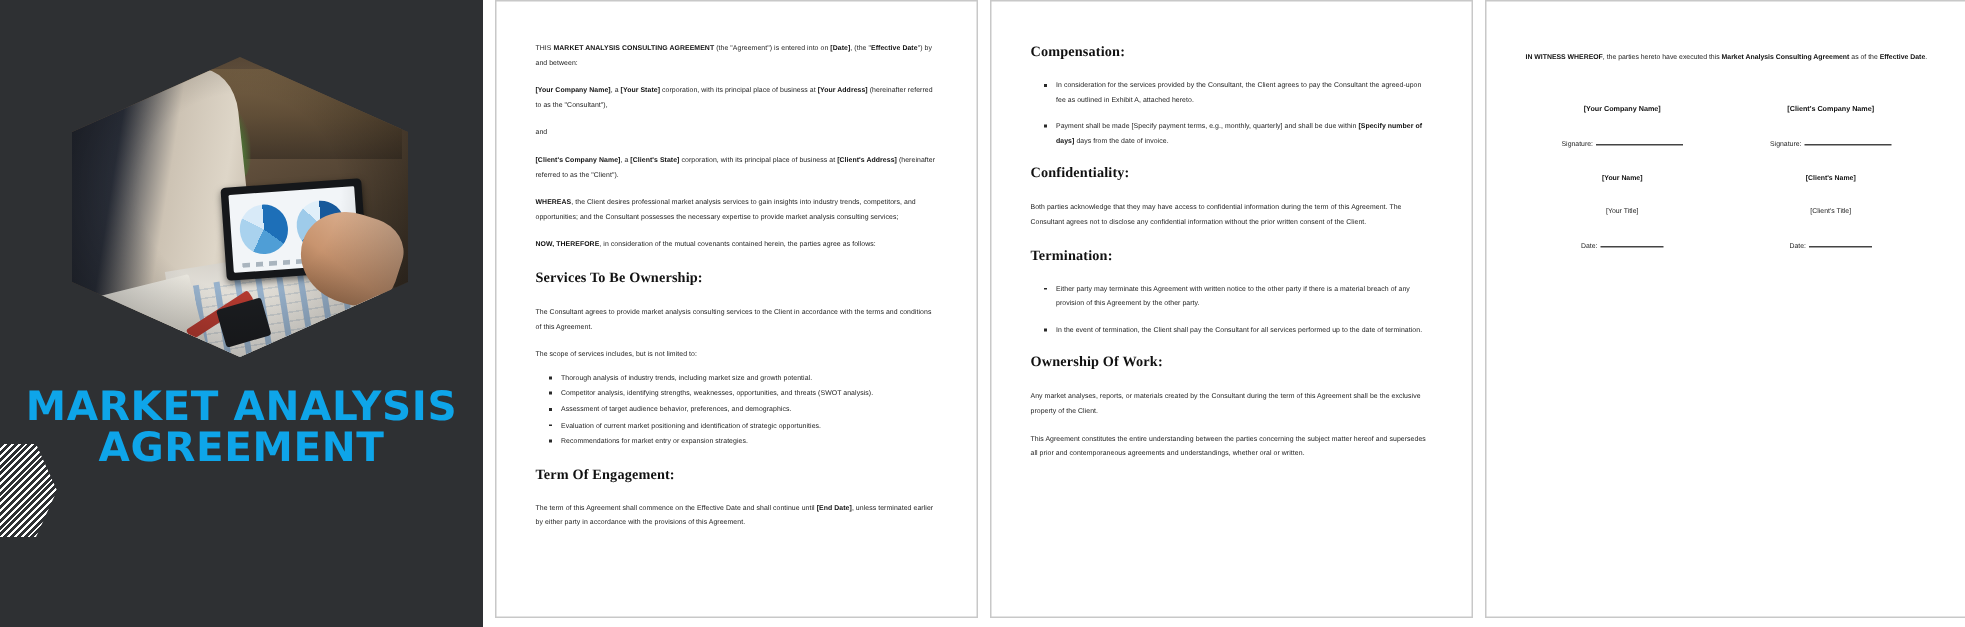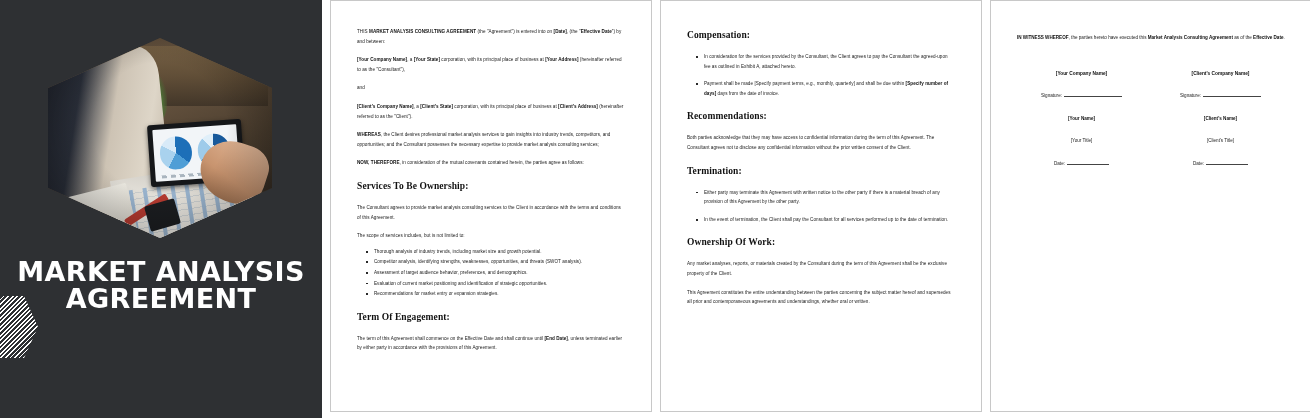--- a/index.html
+++ b/index.html
@@ -215,21 +215,21 @@
     inset: 0;
     background: radial-gradient(ellipse at 50% 45%, rgba(0,0,0,0) 42%, rgba(0,0,0,.45) 100%);
   }
 
   .cover-title {
     position: absolute;
     left: 0;
     right: 0;
     top: 258px;
     text-align: center;
-    color: #ffffff;
+    color: #0ea5e9;
     font-family: "DejaVu Sans", sans-serif;
     font-weight: 700;
     font-size: 27px;
     line-height: 1.0;
     letter-spacing: 0.4px;
     padding: 0 5px;
     text-transform: uppercase;
   }
   .cover-title .tl {
     display: block;
@@ -412,21 +412,21 @@
 
   <div class="page page-bordered text-page">
 
     <h2 class="sec-heading first">Compensation:</h2>
 
     <ul class="bullets spaced">
       <li>In consideration for the services provided by the Consultant, the Client agrees to pay the Consultant the agreed-upon fee as outlined in Exhibit A, attached hereto.</li>
       <li><span>Payment shall be made [Specify payment terms, e.g., monthly, quarterly] and shall be due within </span><b>[Specify number of days]</b><span> days from the date of invoice.</span></li>
     </ul>
 
-    <h2 class="sec-heading">Recommendations:</h2>
+    <h2 class="sec-heading">Confidentiality:</h2>
     <p class="p-body">Both parties acknowledge that they may have access to confidential information during the term of this Agreement. The Consultant agrees not to disclose any confidential information without the prior written consent of the Client.</p>
 
     <h2 class="sec-heading">Termination:</h2>
     <ul class="bullets spaced">
       <li>Either party may terminate this Agreement with written notice to the other party if there is a material breach of any provision of this Agreement by the other party.</li>
       <li>In the event of termination, the Client shall pay the Consultant for all services performed up to the date of termination.</li>
     </ul>
 
     <h2 class="sec-heading">Ownership Of Work:</h2>
     <p class="p-body">Any market analyses, reports, or materials created by the Consultant during the term of this Agreement shall be the exclusive property of the Client.</p>

